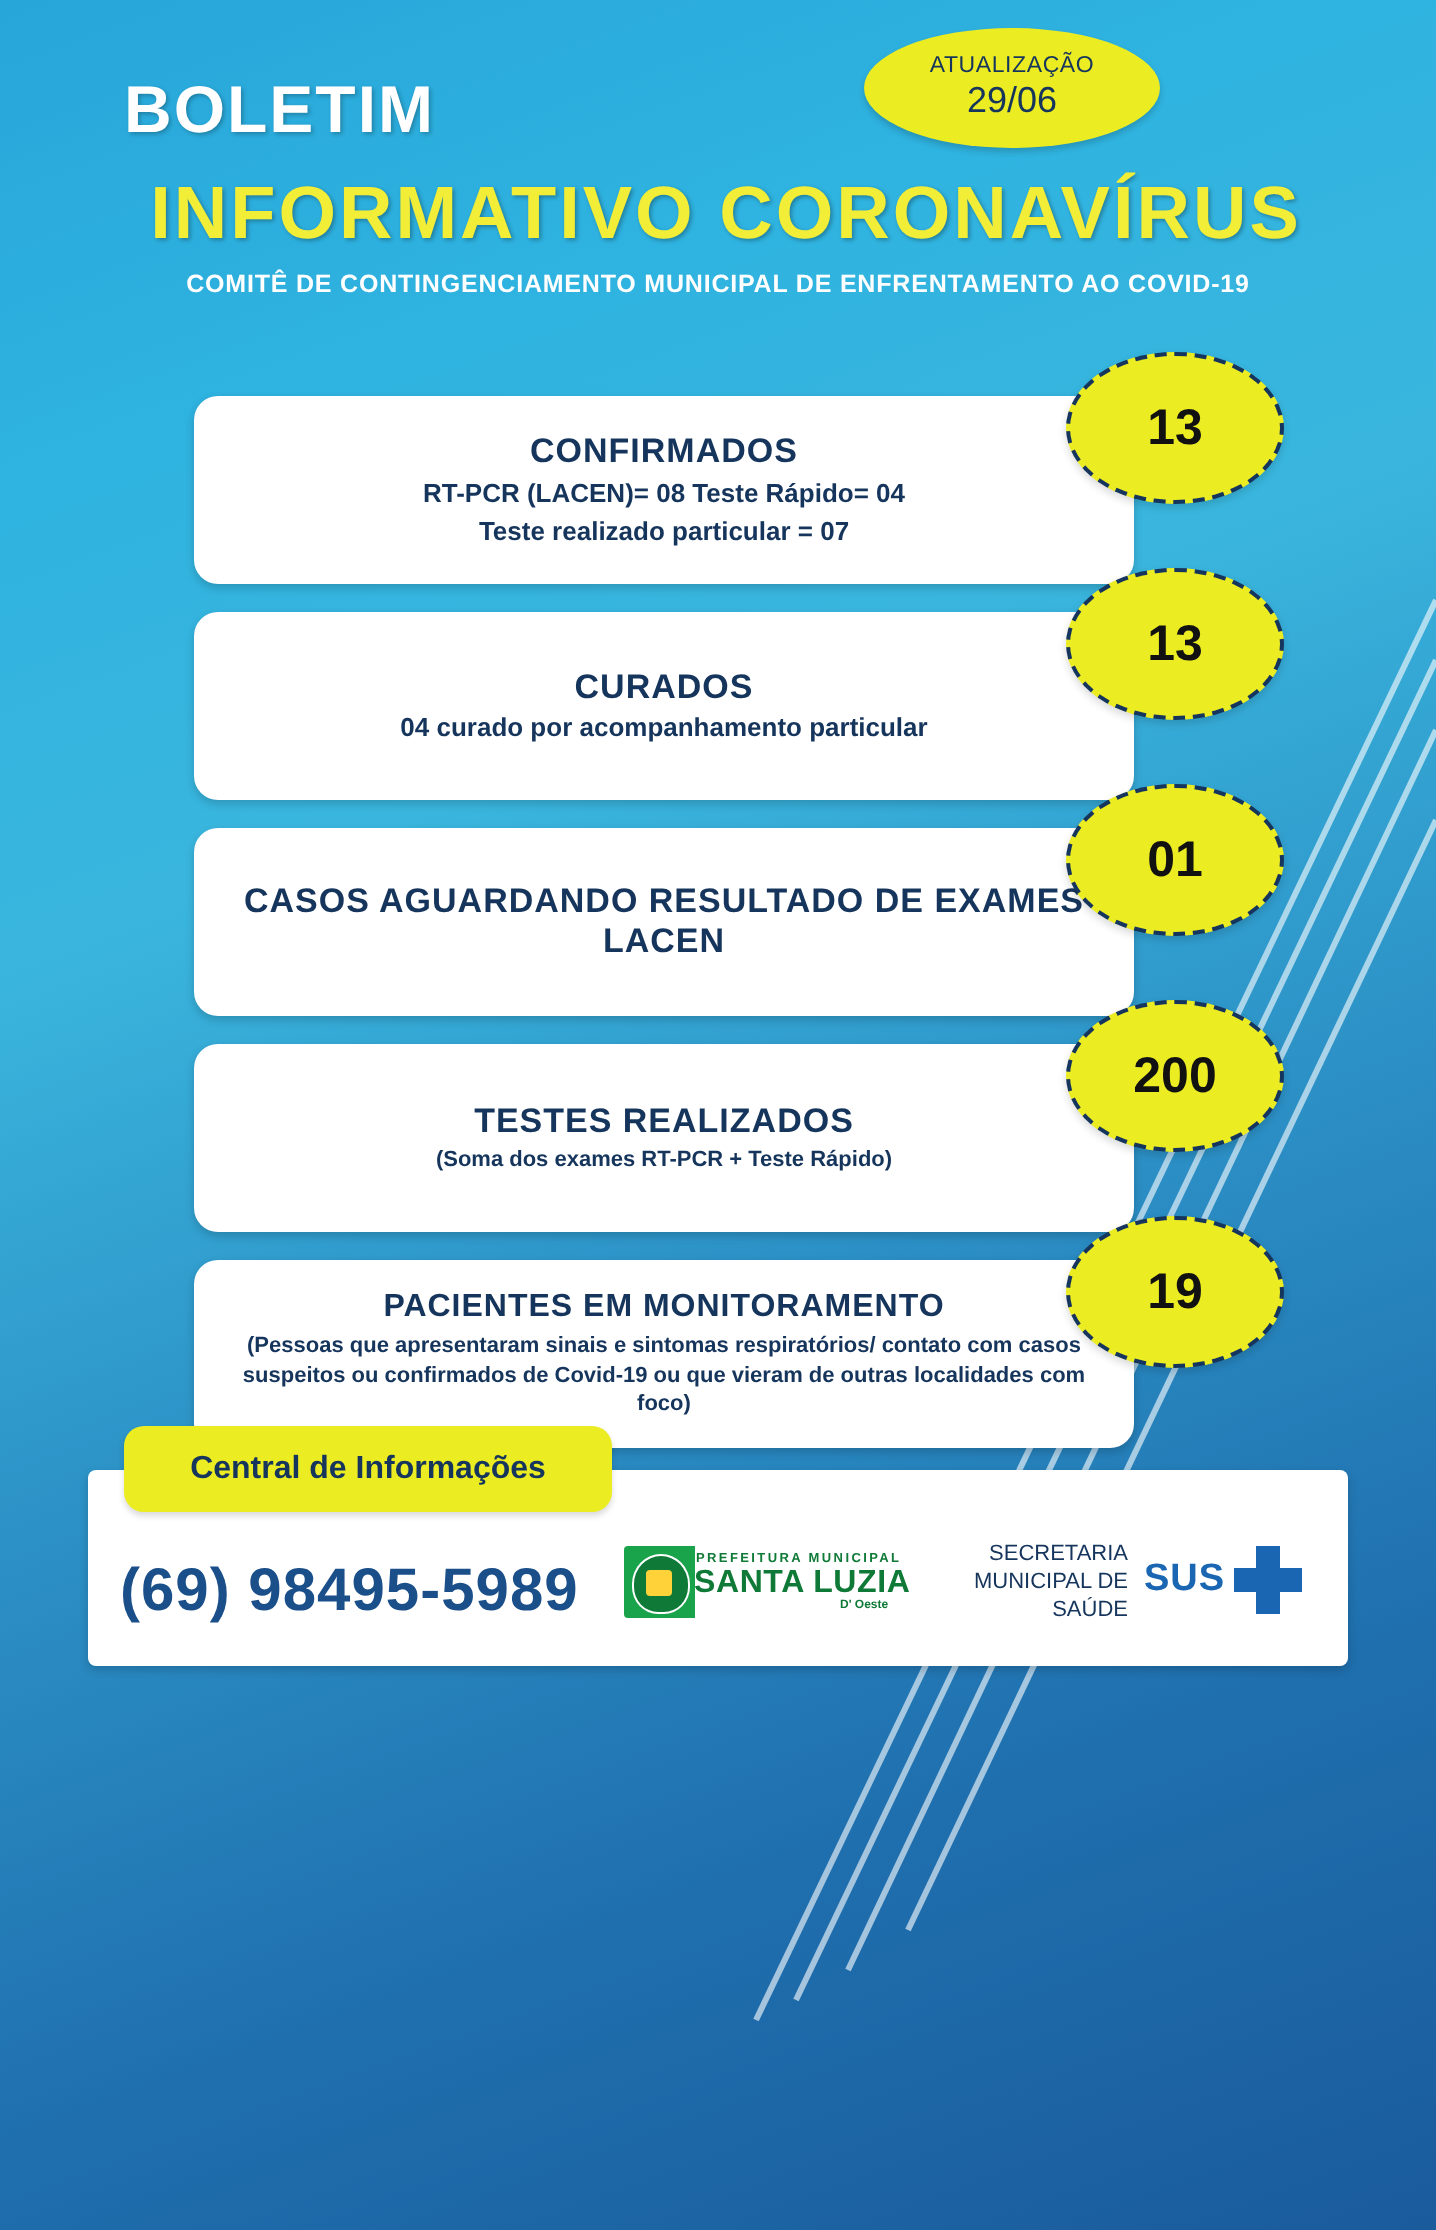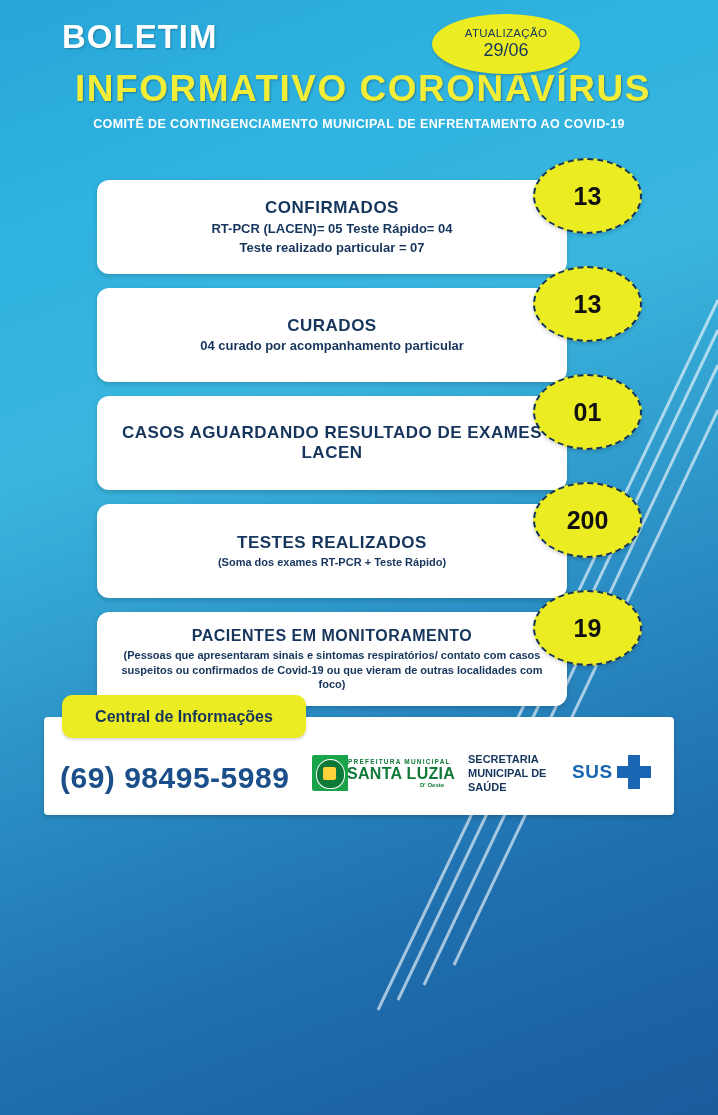--- a/index.html
+++ b/index.html
@@ -24,21 +24,21 @@
     position: absolute;
     top: 0;
     right: 0;
     width: 360px;
     height: 1115px;
     pointer-events: none;
   }
 
   .header {
     position: relative;
-    padding: 18px 0 0 0;
+    padding: 36px 0 0 0;
   }
   .boletim {
     margin-left: 62px;
     color: #ffffff;
     font-size: 33px;
     font-weight: bold;
     letter-spacing: 1px;
     text-shadow: 1px 1px 2px rgba(0,0,0,0.25);
   }
   .informativo {
@@ -252,24 +252,24 @@
     top: 27px;
     font-size: 6px;
     color: #0f7a37;
     font-weight: bold;
   }
   .secretaria {
     position: absolute;
     left: 468px;
     top: 58px;
     width: 96px;
-    text-align: left;
+    text-align: right;
     color: #16355c;
     font-size: 11px;
-    font-weight: bold;
+    font-weight: normal;
     line-height: 1.25;
     z-index: 4;
   }
   .sus {
     position: absolute;
     left: 572px;
     top: 60px;
     z-index: 4;
     display: flex;
     align-items: center;
@@ -323,21 +323,21 @@
       <div class="lbl">ATUALIZAÇÃO</div>
       <div class="dt">29/06</div>
     </div>
   </div>
 
   <div class="rows">
 
     <div class="row">
       <div class="card">
         <div class="title">CONFIRMADOS</div>
-        <div class="sub">RT-PCR (LACEN)= 05  Teste Rápido= 04</div>
+        <div class="sub">RT-PCR (LACEN)= 08  Teste Rápido= 04</div>
         <div class="sub">Teste realizado particular = 07</div>
       </div>
       <div class="bubble">13</div>
     </div>
 
     <div class="row">
       <div class="card">
         <div class="title">CURADOS</div>
         <div class="sub">04 curado por acompanhamento particular</div>
       </div>

